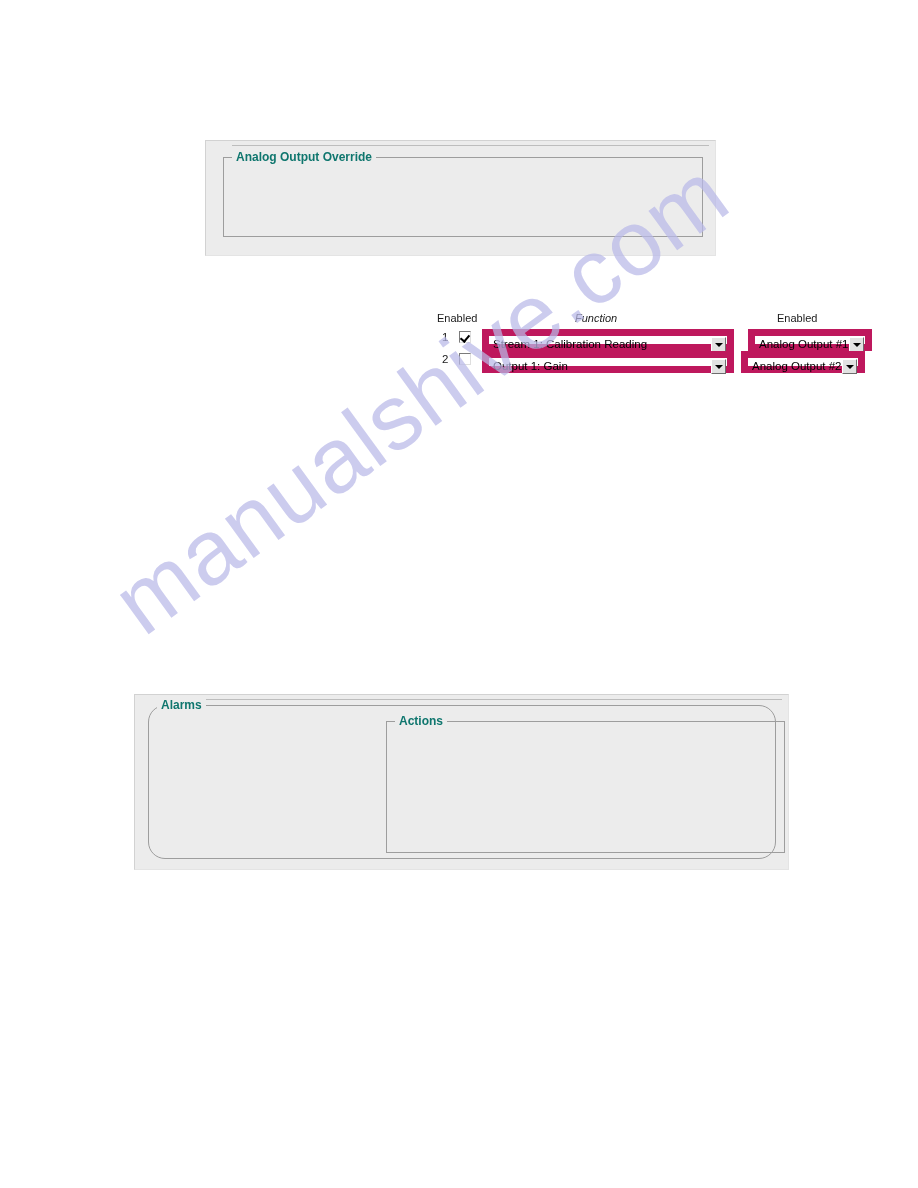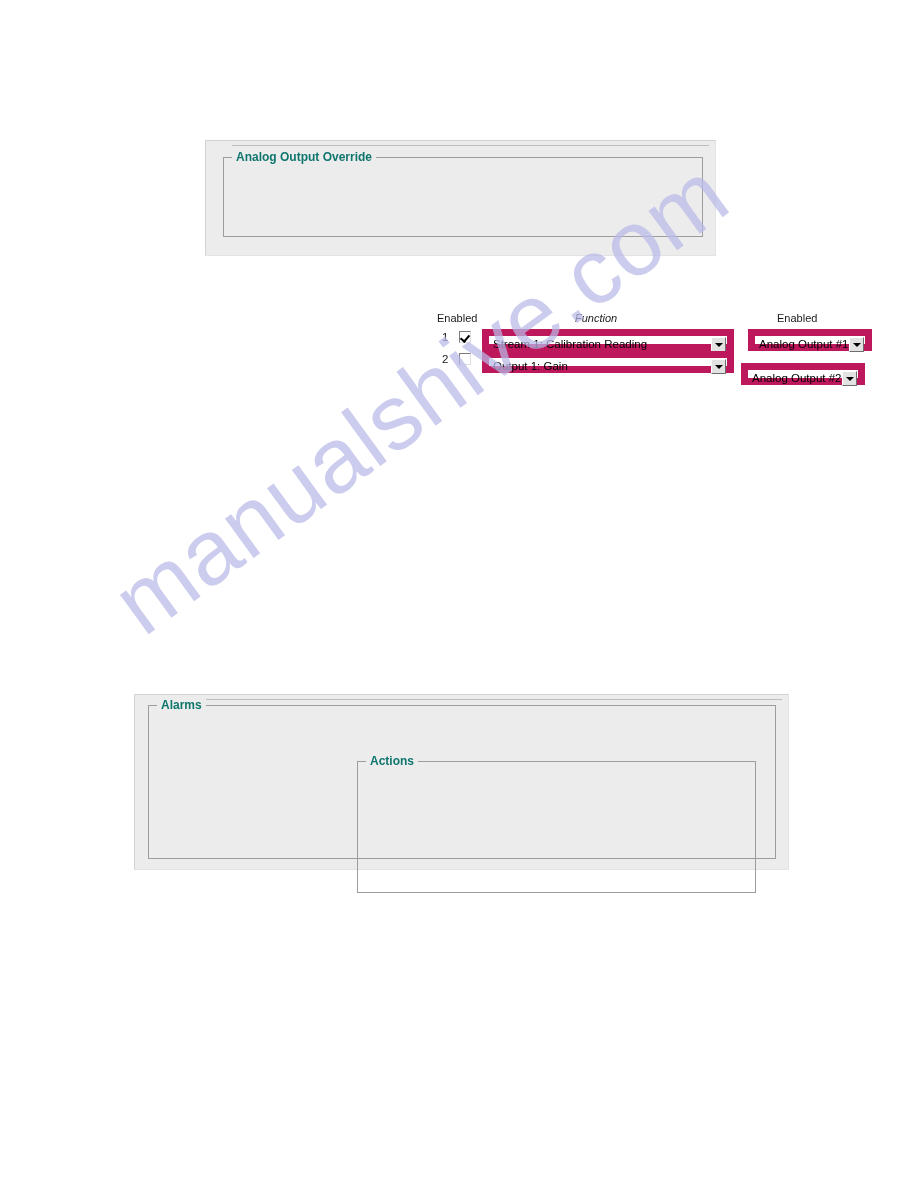--- a/index.html
+++ b/index.html
@@ -182,33 +182,33 @@
       <div class="combo" style="left:542px; top:188px; width:124px;">
         <div class="combo-text">Analog Output #1</div>
         <div class="combo-btn"></div>
       </div>
       <div class="row-num" style="left:236px; top:212px;">2</div>
       <div class="cb" style="left:253px; top:212px;"></div>
       <div class="combo" style="left:276px; top:210px; width:252px;">
         <div class="combo-text">Output 1: Gain</div>
         <div class="combo-btn"></div>
       </div>
-      <div class="combo" style="left:535px; top:210px; width:124px;margin-top:12px;">
+      <div class="combo" style="left:535px; top:210px; width:124px;">
         <div class="combo-text">Analog Output #2</div>
         <div class="combo-btn"></div>
       </div>
     </div>
 </div>
 
 <div class="win-outer" id="alarmPanel" style="left:134px; top:694px; width:653px; height:174px;">
 
-  <div class="groupbox" id="alarmGroup" style="left:13px; top:10px; width:626px; height:152px;">
+  <div class="groupbox" id="alarmGroup" style="left:13px; top:10px; width:626px; height:152px;border-radius:17px;">
     <div class="gb-title">Alarms</div>
   </div>
 
   <div id="alarmRows"></div>
 
-  <div class="groupbox" id="actionsGroup" style="left:222px; top:26px; width:397px; height:130px;margin-top:40px;">
+  <div class="groupbox" id="actionsGroup" style="left:251px; top:26px; width:397px; height:130px;">
     <div class="gb-title">Actions</div>
   </div>
 
   <div id="actionStrips"></div>
 </div>
 
 </body></html>

